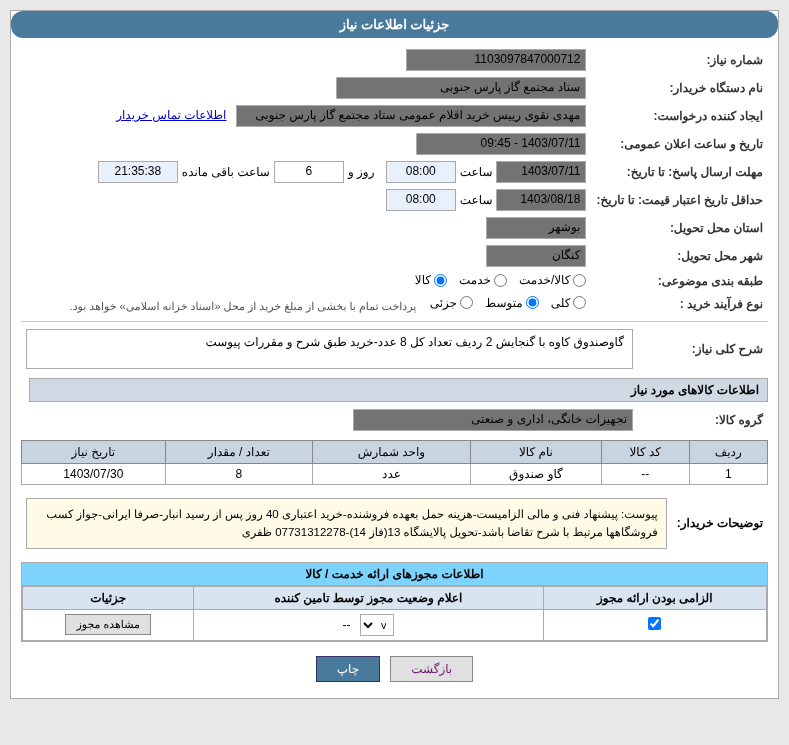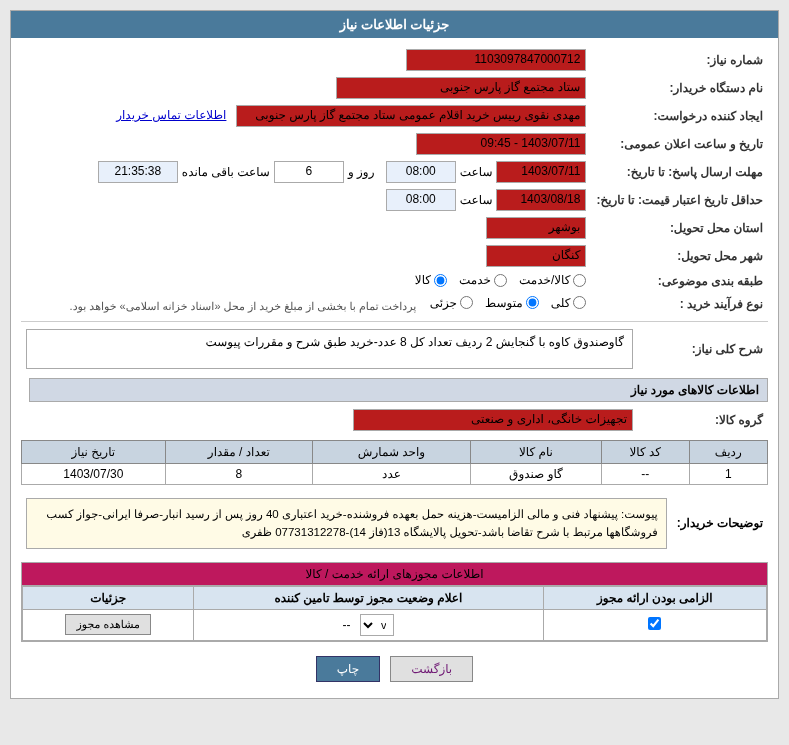--- a/index.html
+++ b/index.html
@@ -16,20 +16,21 @@
       width: 769px;
       margin: 0 auto;
     }
     .header-bar {
       background: #4a7a9b;
       color: #fff;
       text-align: center;
       padding: 6px 10px;
       font-size: 13px;
       font-weight: bold;
+      border-radius: 12px;
     }
     .content {
       padding: 8px 10px;
     }
     .info-table {
       width: 100%;
       border-collapse: collapse;
       margin-bottom: 6px;
     }
     .info-table td {
@@ -41,21 +42,21 @@
       font-weight: bold;
       white-space: nowrap;
       text-align: right;
       width: 130px;
     }
     .value-cell {
       text-align: right;
     }
     .input-box-blue {
       border: 1px solid #aaa;
-      background: #b91c1c;
+      background: #737373;
       padding: 2px 5px;
       height: 22px;
       display: inline-block;
       min-width: 120px;
       text-align: right;
     }
     .input-wide {
       min-width: 250px;
     }
     .input-medium {
@@ -146,23 +147,23 @@
       text-align: right;
       padding: 3px 5px;
       vertical-align: top;
       white-space: nowrap;
     }
     .bottom-section {
       border: 1px solid #aaa;
       margin: 6px 0;
     }
     .bottom-section-header {
-      background: #be185d;
+      background: #7dd3fc;
       padding: 4px 8px;
-      font-weight: normal;
+      font-weight: bold;
       text-align: center;
       border-bottom: 1px solid #aaa;
     }
     .bottom-table {
       width: 100%;
       border-collapse: collapse;
     }
     .bottom-table th {
       background: #d8e4f0;
       border: 1px solid #aaa;

